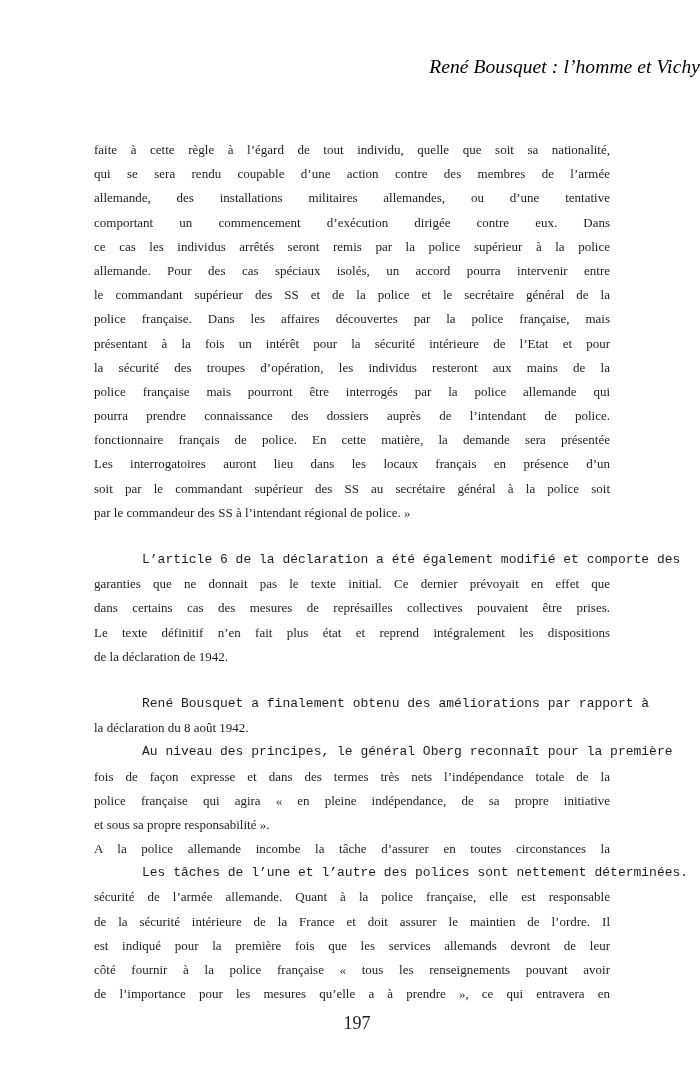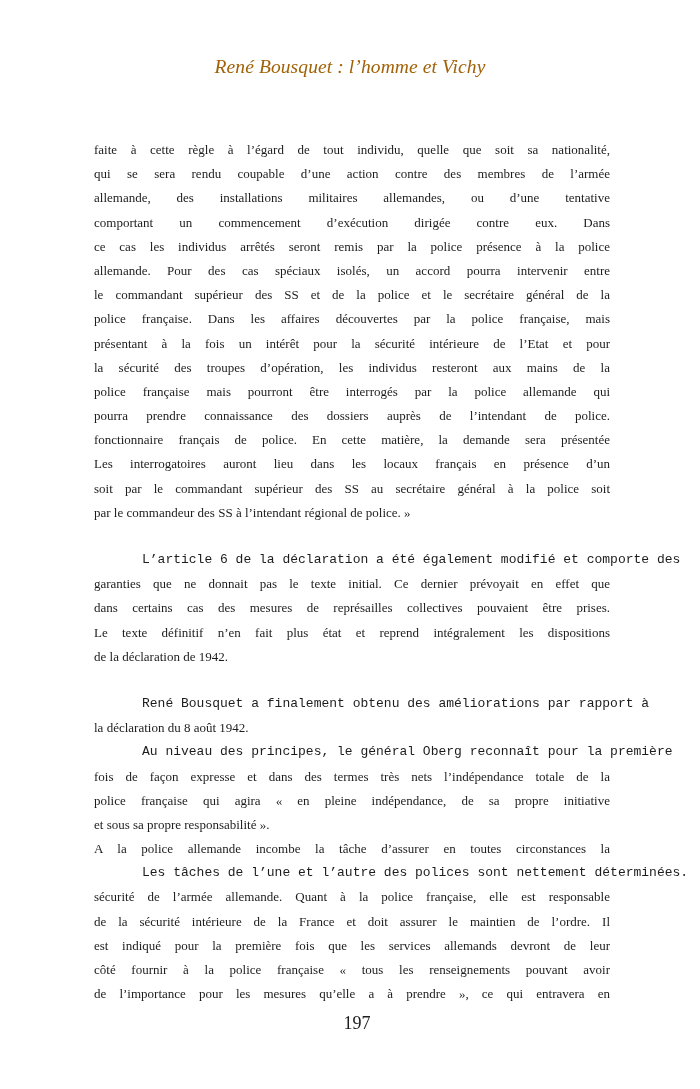--- a/index.html
+++ b/index.html
@@ -19,25 +19,25 @@
       position: absolute;
       left: 0; top: 0;
       width: 700px; height: 1089px;
       background: #ffffff;
     }
     .running-header {
       position: absolute;
       top: 56px;
       left: 0;
       width: 700px;
-      text-align: center;
+      text-align: right;
       font-style: italic;
       font-size: 19.5px;
       letter-spacing: 0.1px;
-      color: #a16207;
+      color: #000000;
     }
     .body-text {
       position: absolute;
       left: 94px;
       top: 138px;
       width: 516px;
       font-size: 13px;
       line-height: 24.2px;
     }
     .line {
@@ -74,21 +74,21 @@
 
   <div class="running-header">René Bousquet : l’homme et Vichy</div>
 
   <div class="body-text">
 
     <div>
       <span class="line">faite à cette règle à l’égard de tout individu, quelle que soit sa nationalité,</span>
       <span class="line">qui se sera rendu coupable d’une action contre des membres de l’armée</span>
       <span class="line">allemande, des installations militaires allemandes, ou d’une tentative</span>
       <span class="line">comportant un commencement d’exécution dirigée contre eux. Dans</span>
-      <span class="line">ce cas les individus arrêtés seront remis par la police présence à la police</span>
+      <span class="line">ce cas les individus arrêtés seront remis par la police supérieur à la police</span>
       <span class="line">allemande. Pour des cas spéciaux isolés, un accord pourra intervenir entre</span>
       <span class="line">le commandant supérieur des SS et de la police et le secrétaire général de la</span>
       <span class="line">police française. Dans les affaires découvertes par la police française, mais</span>
       <span class="line">présentant à la fois un intérêt pour la sécurité intérieure de l’Etat et pour</span>
       <span class="line">la sécurité des troupes d’opération, les individus resteront aux mains de la</span>
       <span class="line">police française mais pourront être interrogés par la police allemande qui</span>
       <span class="line">pourra prendre connaissance des dossiers auprès de l’intendant de police.</span>
       <span class="line">fonctionnaire français de police. En cette matière, la demande sera présentée</span>
       <span class="line">Les interrogatoires auront lieu dans les locaux français en présence d’un</span>
       <span class="line">soit par le commandant supérieur des SS au secrétaire général à la police soit</span>

